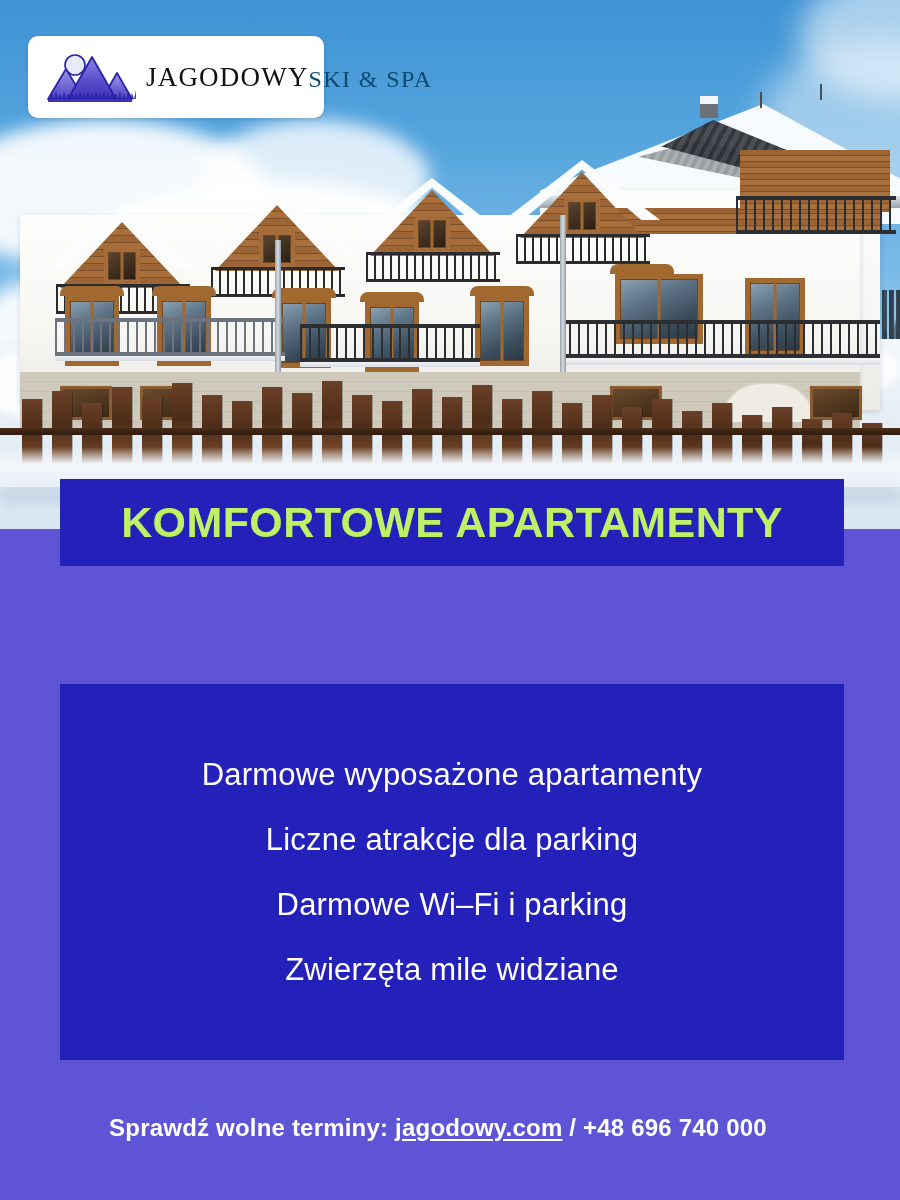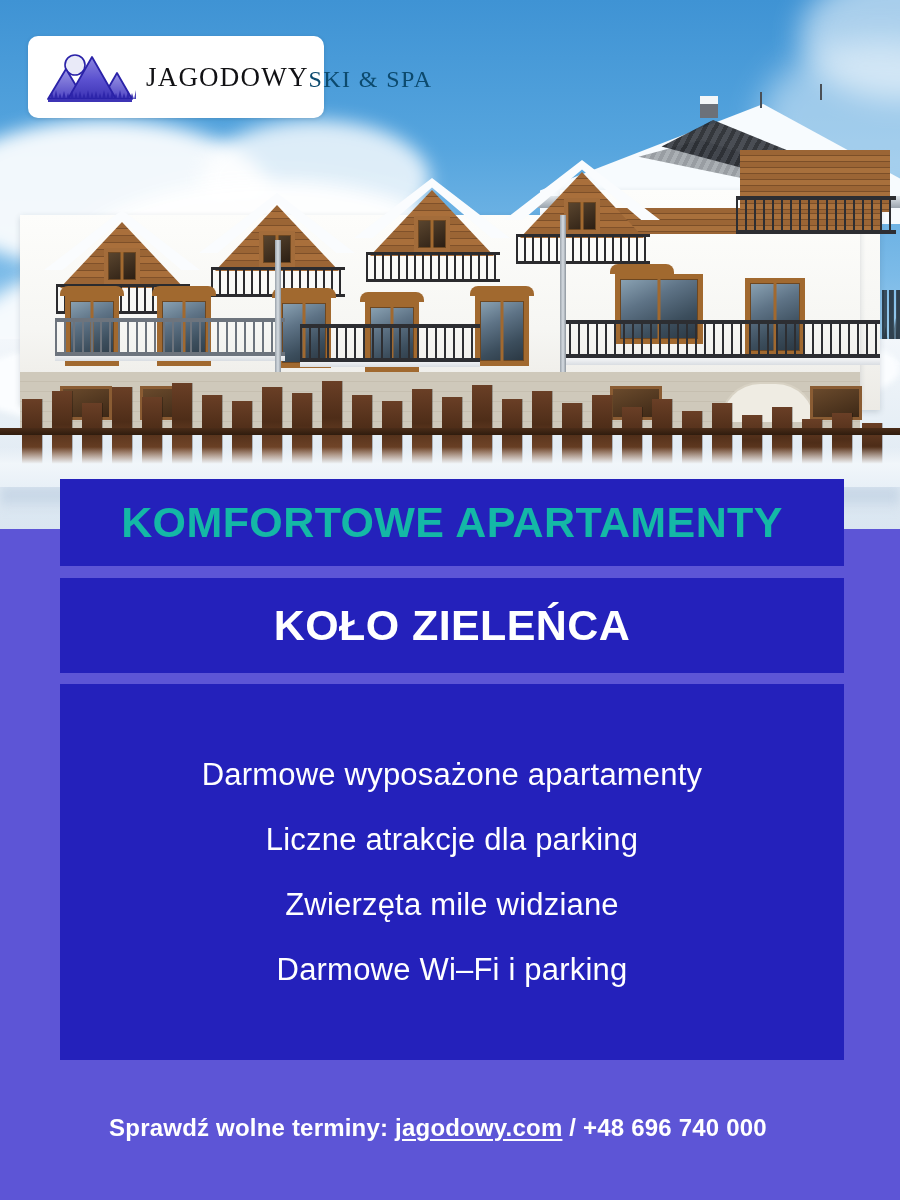--- a/index.html
+++ b/index.html
@@ -231,21 +231,21 @@
   .band {
     position:absolute; left:60px; width:784px;
     background:#2421bb;
     display:flex; align-items:center; justify-content:center;
   }
   .band-title  { top:479px; height:87px; }
   .band-sub    { top:578px; height:95px; }
   .band-list   { top:684px; height:376px; flex-direction:column; justify-content:center; gap:0; }
 
   .t-main {
-    font-size:43px; font-weight:bold; color:#14b8a6;
+    font-size:43px; font-weight:bold; color:#bef264;
     letter-spacing:.4px; text-align:center; line-height:1;
   }
   .t-sub {
     font-size:43px; font-weight:bold; color:#ffffff;
     letter-spacing:.4px; text-align:center; line-height:1;
   }
   .feature {
     font-size:31px; color:#ffffff; text-align:center;
     line-height:1; padding:17px 0; letter-spacing:.2px;
   }
@@ -418,29 +418,26 @@
     <div class="logo-text">
       <div class="l1">JAGODOWY</div>
       <div class="l2">SKI &amp; SPA</div>
     </div>
   </div>
 
   <div class="band band-title">
     <div class="t-main">KOMFORTOWE APARTAMENTY</div>
   </div>
 
-  <div class="band band-sub">
-    <div class="t-sub">KOŁO ZIELEŃCA</div>
-  </div>
 
   <div class="band band-list">
     <div class="feature">Darmowe wyposażone apartamenty</div>
     <div class="feature">Liczne atrakcje dla parking</div>
+    <div class="feature">Darmowe Wi–Fi i parking</div>
     <div class="feature">Zwierzęta mile widziane</div>
-    <div class="feature">Darmowe Wi–Fi i parking</div>
   </div>
 
   <div class="footer">
     <span>Sprawdź wolne terminy:</span>
     <span class="u">jagodowy.com</span>
     <span>/</span>
     <span>+48 696 740 000</span>
   </div>
 
 </div>

